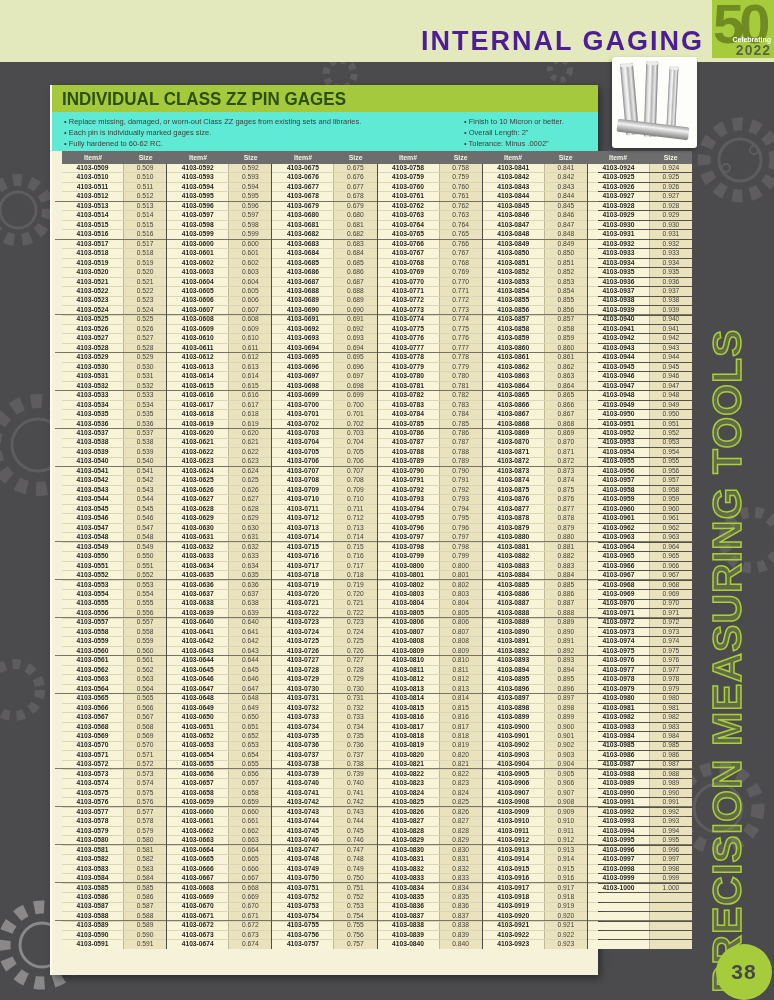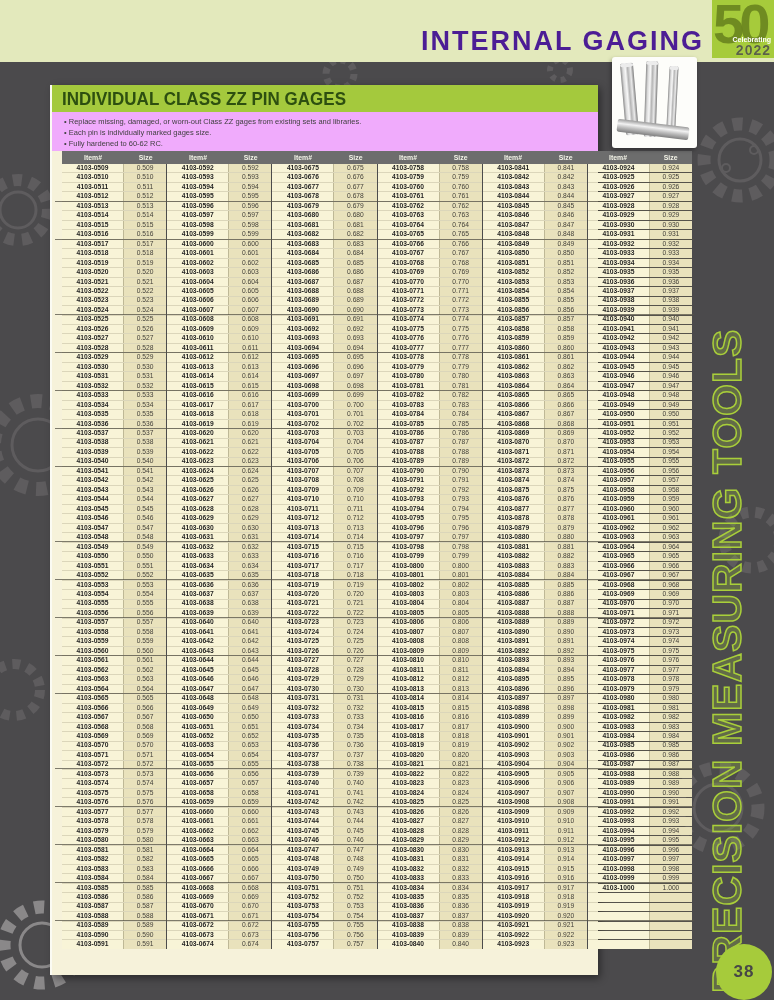--- a/index.html
+++ b/index.html
@@ -20,21 +20,21 @@
   .logo-year{position:absolute;right:3px;bottom:0;font-size:14px;font-weight:bold;color:#5a6147;
              letter-spacing:1px;text-shadow:0 0 1px #c8e06a;}
 
   
   .page{position:absolute;left:52px;top:85px;width:546px;height:890px;background:#f6f2da;
         box-shadow:-2px 0 0 #fbfbf3, 2px 3px 8px rgba(0,0,0,.45);z-index:2;}
   .greenbar{position:absolute;left:0;top:0;width:100%;height:27px;background:#a4c93d;
             display:flex;align-items:center;}
   .greenbar span{margin-left:10px;font-size:17px;font-weight:bold;color:#2d4f10;
                  transform:scaleY(1.12);transform-origin:left center;letter-spacing:0;white-space:nowrap;}
-  .bullets{position:absolute;left:0;top:27px;width:100%;height:39px;background:#f0abfc;}
+  .bullets{position:absolute;left:0;top:27px;width:100%;height:39px;background:#5eead4;}
   ul.blist{list-style:none;margin:0;padding:0;font-size:7.5px;color:#3f3f3f;line-height:1.45;}
   ul.blist li::before{content:"•  ";color:#3f3f3f;}
   .blist.left{position:absolute;left:12px;top:5px;}
   .blist.right{position:absolute;left:412px;top:5px;}
 
   
   .gagetable{position:absolute;left:10px;top:66px;width:630px;height:798px;
              display:flex;flex-direction:column;z-index:1;}
   .thead{display:flex;height:13px;background:#6d6d6d;flex:0 0 13px;}
   .phead{flex:1;display:flex;}
@@ -73,21 +73,21 @@
           background:linear-gradient(180deg,#9a9a9a,#f2f2f2 35%,#c2c2c2 60%,#7f7f7f);}
   .pin.ph::before{display:none;}
 
   
   .vtext{position:absolute;left:704px;top:993px;width:757px;transform:rotate(-90deg);
          transform-origin:0 0;font-size:41px;font-weight:bold;letter-spacing:1px;
          white-space:nowrap;color:rgba(169,207,58,0.25);
          -webkit-text-stroke:1.5px #a9cf3a;z-index:2;}
   .pagenum{position:absolute;left:716px;top:944px;width:56px;height:56px;border-radius:50%;
            background:#a6cb3b;display:flex;align-items:center;justify-content:center;z-index:6;}
-  .pagenum span{font-size:17px;font-weight:bold;color:#474747;letter-spacing:1px;}
+  .pagenum span{font-size:21px;font-weight:bold;color:#474747;letter-spacing:1px;}
 </style>
 </head>
 <body>
 
 <div id="screen">
 
   <svg class="gears" width="774" height="1000">
     <g fill="none" stroke="#5e5c5e">
       <circle cx="18" cy="210" r="30" stroke-width="12" stroke-dasharray="9 8"></circle>
       <circle cx="18" cy="210" r="18" stroke-width="3"></circle>
@@ -123,20 +123,25 @@
     <div class="greenbar">
       <span>INDIVIDUAL CLASS ZZ PIN GAGES</span>
     </div>
 
     <div class="bullets">
       <ul class="blist left">
         <li>Replace missing, damaged, or worn-out Class ZZ gages from existing sets and libraries.</li>
         <li>Each pin is individually marked gages size.</li>
         <li>Fully hardened to 60-62 RC.</li>
       </ul>
+      <ul class="blist right">
+        <li>Finish to 10 Micron or better.</li>
+        <li>Overall Length: 2"</li>
+        <li>Tolerance: Minus .0002"</li>
+      </ul>
     </div>
 
     <div class="gagetable" id="gagetable">
         <div class="thead">
           <div class="phead">
             <div class="th i">Item#</div>
             <div class="th s">Size</div>
           </div>
           <div class="phead">
             <div class="th i">Item#</div>

